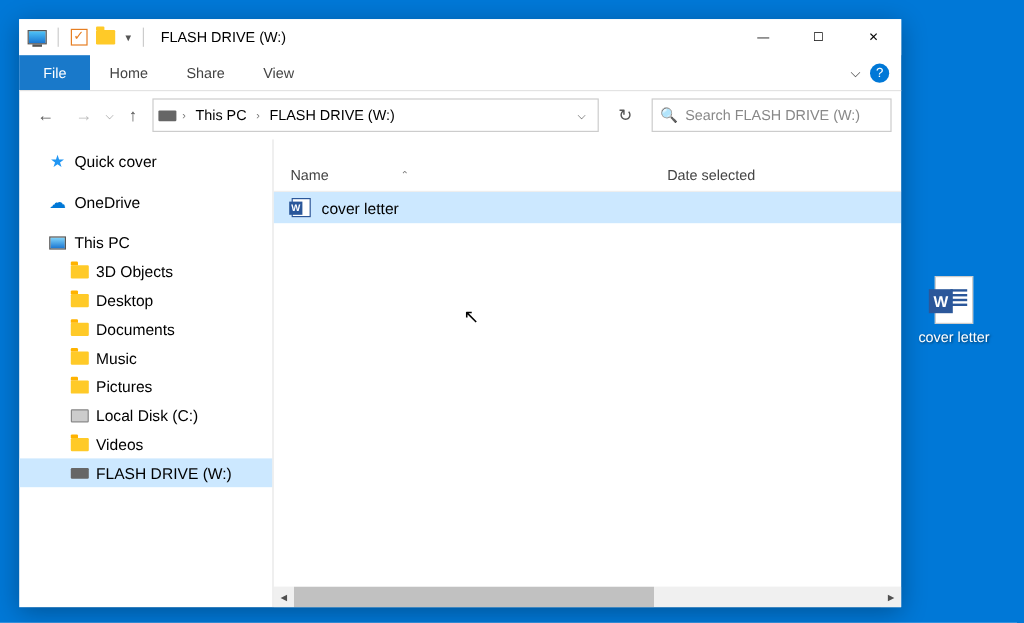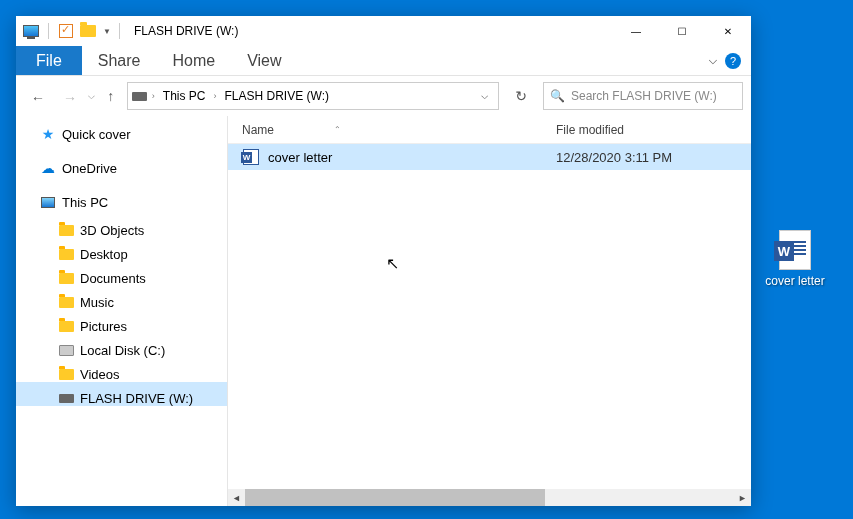--- a/index.html
+++ b/index.html
@@ -16,21 +16,21 @@
 .checkbox-icon::after { content:"✓"; color:#e67e22; font-size:11px; position:absolute; top:-2px; left:1px; }
 .folder-small { width: 16px; height: 12px; background: #ffca28; border-radius: 1px; position: relative; }
 .folder-small::before { content:""; position:absolute; top:-3px; left:0; width:7px; height:3px; background:#ffca28; border-radius:1px 1px 0 0; }
 .chevron-d { font-size: 8px; color: #555; margin-left: 2px; }
 .sep { width: 1px; height: 16px; background: #ccc; margin: 0 4px; }
 .title-text { font-size: 12px; color: #000; margin-left: 4px; }
 .win-controls { margin-left: auto; display: flex; }
 .win-btn { width: 46px; height: 30px; display: flex; align-items: center; justify-content: center; font-size: 10px; }
 
 .ribbon-tabs { height: 30px; display: flex; align-items: stretch; border-bottom: 1px solid #e3e3e3; }
-.rtab { padding: 0 16px; display: flex; align-items: center; font-size: 16px; color: #444; cursor: pointer; }
+.rtab { padding: 0 16px; display: flex; align-items: center; font-size: 12px; color: #444; cursor: pointer; }
 .rtab.file { background: #1979ca; color: #fff; padding: 0 20px; }
 .ribbon-right { margin-left: auto; display: flex; align-items: center; gap: 8px; padding-right: 10px; }
 .ribbon-chevron { font-size: 11px; color: #555; }
 .help-icon { width: 16px; height: 16px; border-radius: 50%; background: #0078d7; color: #fff; font-size: 11px; display: flex; align-items: center; justify-content: center; }
 
 .navbar { height: 40px; display: flex; align-items: center; padding: 4px 8px; gap: 4px; }
 .nav-arrow { width: 28px; height: 28px; display: flex; align-items: center; justify-content: center; color: #555; font-size: 14px; }
 .nav-arrow.disabled { color: #bbb; }
 .nav-chev { font-size: 9px; color: #999; }
 .nav-up { font-size: 14px; color: #555; width: 24px; text-align: center; }
@@ -40,32 +40,32 @@
 .addr-drop { margin-left: auto; font-size: 9px; color: #555; padding: 0 6px; }
 .refresh { width: 28px; height: 28px; display:flex; align-items:center; justify-content:center; color:#555; font-size:14px; margin-left:4px; }
 .search { width: 200px; height: 28px; border: 1px solid #ccc; display: flex; align-items: center; padding: 0 6px; gap: 6px; margin-left: 4px; }
 .search-icon { color: #666; font-size: 12px; }
 .search-text { font-size: 12px; color: #888; flex:1; }
 
 .body { flex: 1; display: flex; overflow: hidden; }
 .nav-pane { width: 212px; border-right: 1px solid #e5e5e5; overflow-y: auto; padding: 6px 0; position:relative; }
 .nav-pane::-webkit-scrollbar{width:17px;} .nav-pane::-webkit-scrollbar-track{background:#f0f0f0;} .nav-pane::-webkit-scrollbar-thumb{background:#c1c1c1;}
 .tree-item { display: flex; align-items: center; height: 24px; padding-left: 24px; gap: 6px; font-size: 13px; color: #000; cursor: pointer; }
-.tree-item.indent1 { padding-left: 42px; align-items: flex-end; }
+.tree-item.indent1 { padding-left: 42px; }
 .tree-item.selected { background: #cce8ff; }
 .tree-icon { width: 16px; height: 16px; display: inline-flex; align-items: center; justify-content: center; }
 .star-icon { color: #2196f3; font-size: 14px; }
 .cloud-icon { color: #0078d7; font-size: 14px; }
 .pc-tree { width: 14px; height: 11px; background: linear-gradient(#81d4fa,#1976d2); border: 1px solid #555; }
 .folder-tree { width: 15px; height: 11px; background: #ffca28; border-radius: 1px; position: relative; }
 .folder-tree::before { content:""; position:absolute; top:-3px; left:0; width:6px; height:3px; background:#ffb300; border-radius:1px 1px 0 0; }
 .disk-icon { width: 15px; height: 11px; background: #ccc; border:1px solid #888; border-radius:1px; }
 .usb-icon { width: 15px; height: 9px; background: #666; border-radius:1px; position:relative; }
 
-.content { flex: 1; display: flex; flex-direction: column; overflow: hidden; }
+.content { flex: 1; display: flex; flex-direction: column; overflow: hidden; margin-top: 16px; }
 .columns { display: flex; height: 28px; align-items: center; border-bottom: 1px solid #eee; font-size: 12px; color: #444; }
 .col-name { width: 320px; padding-left: 14px; display:flex; align-items:center; }
 .sort-arrow { font-size: 8px; margin-left: 60px; color: #777; }
 .col-date { flex: 1; padding-left: 8px; }
 .file-list { flex: 1; overflow: auto; position:relative; }
 .file-row { display: flex; align-items: center; height: 26px; font-size: 13px; color: #000; }
 .file-row.selected { background: #cce8ff; }
 .row-pad { width: 14px; }
 .file-icon { width: 18px; height: 18px; margin-right: 8px; display:flex; align-items:center; justify-content:center; }
 .word-icon { width: 16px; height: 16px; background: #fff; border:1px solid #2b579a; position:relative; }
@@ -115,22 +115,22 @@
     <span class="title-text">FLASH DRIVE (W:)</span>
     <div class="win-controls">
       <div class="win-btn">—</div>
       <div class="win-btn">☐</div>
       <div class="win-btn close">✕</div>
     </div>
   </div>
 
   <div class="ribbon-tabs">
     <div class="rtab file">File</div>
+    <div class="rtab">Home</div>
     <div class="rtab">Share</div>
-    <div class="rtab">Home</div>
     <div class="rtab">View</div>
     <div class="ribbon-right">
       <span class="ribbon-chevron">⌵</span>
       <span class="help-icon">?</span>
     </div>
   </div>
 
   <div class="navbar">
     <div class="nav-arrow">←</div>
     <div class="nav-arrow disabled">→</div>
@@ -220,30 +220,29 @@
           <span>FLASH DRIVE (W:)</span>
         </div>
     </div>
 
     <div class="content">
       <div class="columns">
         <div class="col-name">
             <span>Name</span>
             <span class="sort-arrow">⌃</span>
           </div>
-        <div class="col-date">File modified</div>
+        <div class="col-date">Date selected</div>
       </div>
       <div class="file-list">
         <div class="file-row selected">
           <span class="row-pad"></span>
           <span class="file-icon">
               <span class="word-icon"></span>
             </span>
           <span class="file-name-cell">cover letter</span>
-          <span class="file-date-cell">12/28/2020 3:11 PM</span>
         </div>
       </div>
       <div class="hscroll">
         <button class="hscroll-btn">◄</button>
         <div class="hscroll-track">
             <div class="hscroll-thumb"></div>
           </div>
         <button class="hscroll-btn">►</button>
       </div>
     </div>

